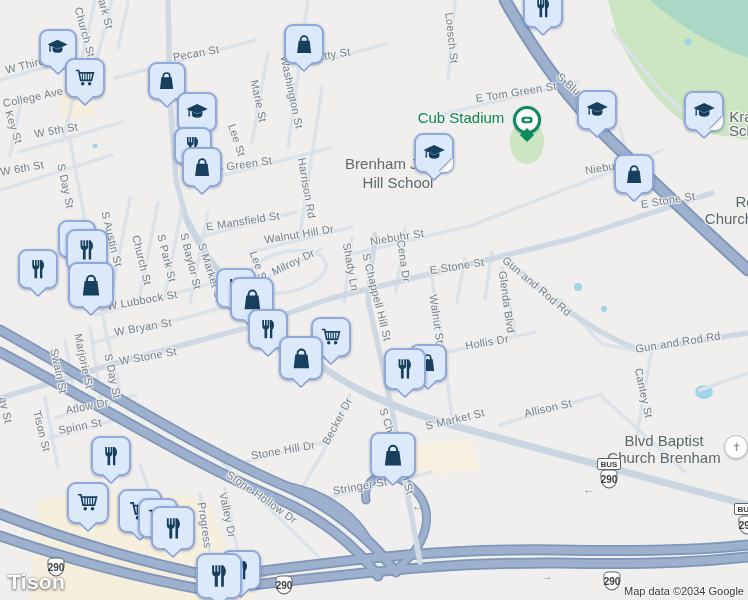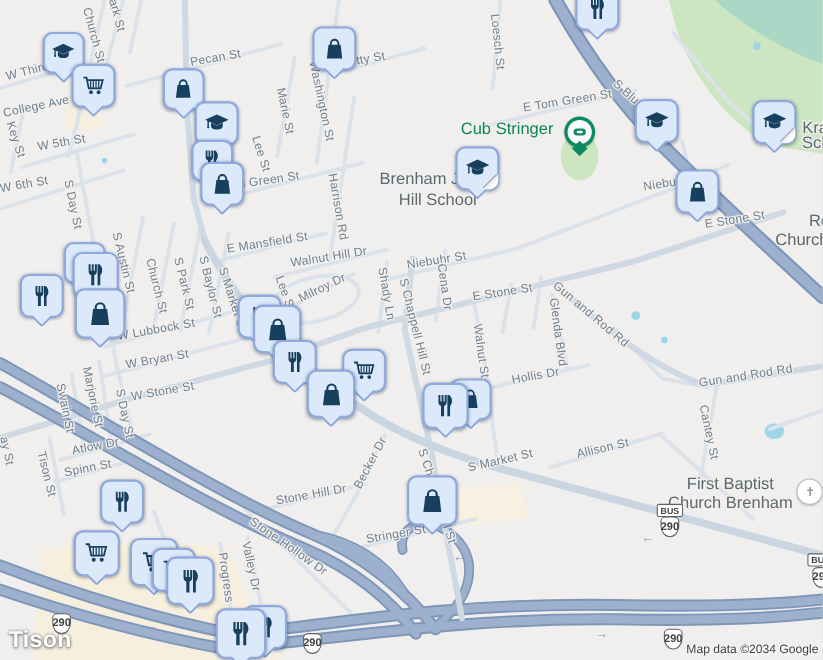--- a/index.html
+++ b/index.html
@@ -252,22 +252,22 @@
     <div class="slabel" style="left: 205px; top: 525px; transform: translate(-50%, -50%) rotate(82deg);">Progress</div>
     <div class="slabel" style="left: 262px; top: 497px; transform: translate(-50%, -50%) rotate(35deg);">Stone Hollow Dr</div>
     <div class="slabel" style="left: 283px; top: 450px; transform: translate(-50%, -50%) rotate(-10deg);">Stone Hill Dr</div>
     <div class="slabel" style="left: 337px; top: 421px; transform: translate(-50%, -50%) rotate(-62deg);">Becker Dr</div>
     <div class="slabel" style="left: 360px; top: 486px; transform: translate(-50%, -50%) rotate(-10deg);">Stringer St</div>
     <div class="slabel" style="left: 397px; top: 451px; transform: translate(-50%, -50%) rotate(72deg);">S Chappell Hill St</div>
     <div class="slabel" style="left: 455px; top: 419px; transform: translate(-50%, -50%) rotate(-13deg);">S Market St</div>
     <div class="slabel" style="left: 548px; top: 408px; transform: translate(-50%, -50%) rotate(-13deg);">Allison St</div>
     <div class="plabel" style="left: 398px; top: 163px; transform: translate(-50%, -50%);">Brenham Junior</div>
     <div class="plabel" style="left: 398px; top: 182px; transform: translate(-50%, -50%);">Hill School</div>
-    <div class="plabel green" style="left: 461px; top: 117px; transform: translate(-50%, -50%);">Cub Stringer</div>
-    <div class="plabel" style="left: 664px; top: 440px; transform: translate(-50%, -50%);">First Baptist</div>
+    <div class="plabel green" style="left: 461px; top: 117px; transform: translate(-50%, -50%);">Cub Stadium</div>
+    <div class="plabel" style="left: 664px; top: 440px; transform: translate(-50%, -50%);">Blvd Baptist</div>
     <div class="plabel" style="left: 664px; top: 457px; transform: translate(-50%, -50%);">Church Brenham</div>
     <div class="plabel" style="left: 741px; top: 116px; transform: translate(-50%, -50%);">Kra</div>
     <div class="plabel" style="left: 742px; top: 130px; transform: translate(-50%, -50%);">Sch</div>
     <div class="plabel" style="left: 745px; top: 201px; transform: translate(-50%, -50%);">Ro</div>
     <div class="plabel" style="left: 729px; top: 218px; transform: translate(-50%, -50%);">Church</div>
     <div class="pin" style="width: 38px; height: 38px; z-index: 148; left: 58px; top: 48px; transform: translate(-50%, -50%);">
       <span style="display: flex; width: 100%; height: 100%; align-items: center; justify-content: center;">
         <svg viewBox="0 0 22 22">
           <polygon fill="currentColor" points="11,3 21.5,7.8 11,12.6 .5,7.8"></polygon>
           <path fill="currentColor" d="M5.8 10.4v3.1c0 1.7 2.3 3 5.2 3s5.2-1.3 5.2-3v-3.1l-5.2 2.4z"></path>

